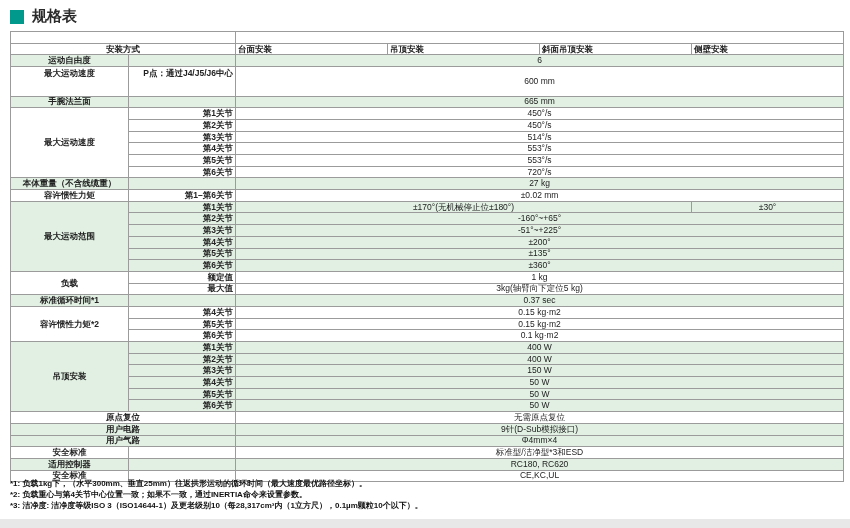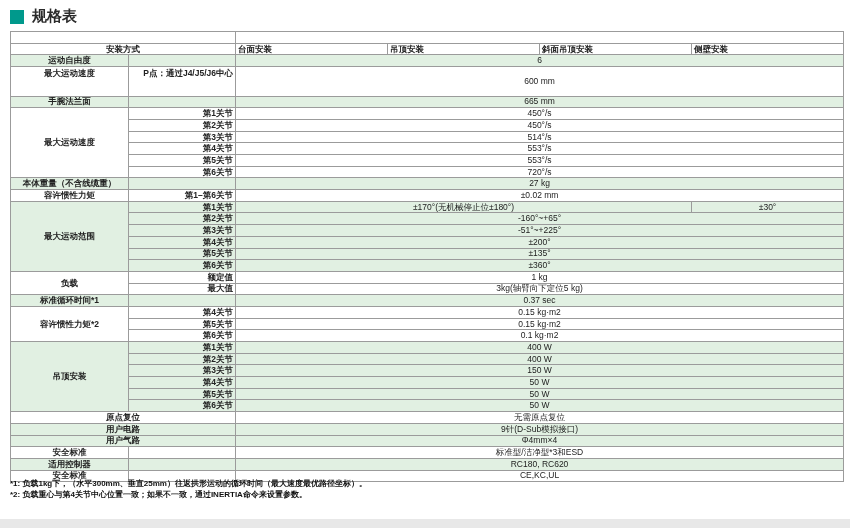--- a/index.html
+++ b/index.html
@@ -262,15 +262,16 @@
         <td class="row-label">安全标准</td>
         <td class="row-sub"></td>
         <td class="row-value" colspan="4">CE,KC,UL</td>
       </tr>
     </tbody>
 </table>
 
 <div class="footnotes">
   <div>*1: 负载1kg下，（水平300mm、垂直25mm）往返拱形运动的循环时间（最大速度最优路径坐标）。</div>
   <div>*2: 负载重心与第4关节中心位置一致；如果不一致，通过INERTIA命令来设置参数。</div>
+  <div>*3: 洁净度: 洁净度等级ISO 3（ISO14644-1）及更老级别10（每28,317cm³内（1立方尺），0.1µm颗粒10个以下）。</div>
 </div>
 
 <div class="bottom-strip"></div>
 
 </body></html>

